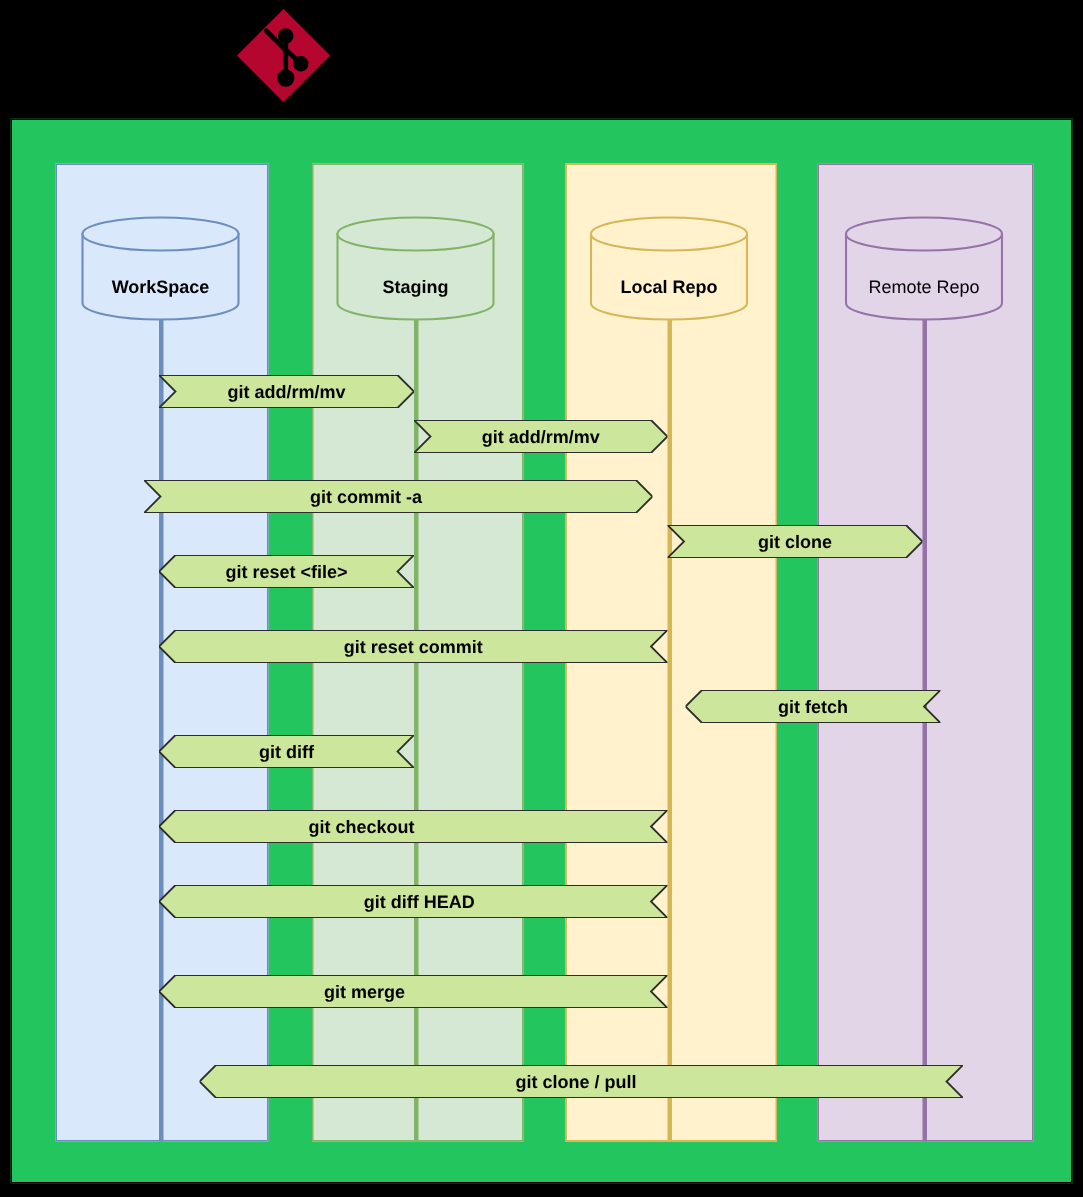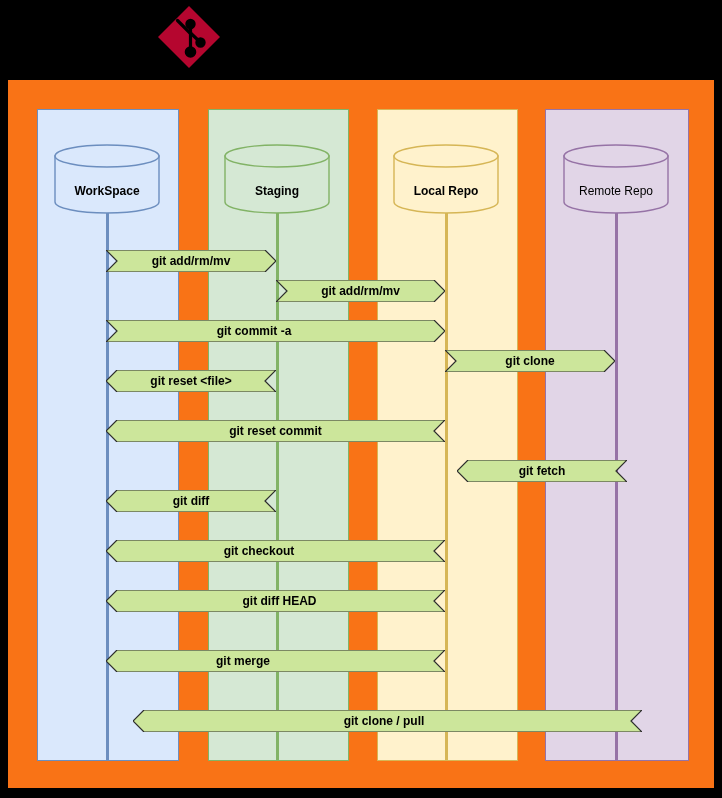--- a/index.html
+++ b/index.html
@@ -37,21 +37,21 @@
     height: 68px;
   }
 
   
   #canvas {
     position: absolute;
     left: 7px;
     top: 79px;
     width: 708px;
     height: 710px;
-    background: #f97316;
+    background: #22c55e;
     border: 1px solid #000000;
     box-sizing: border-box;
   }
 
   
   .lane {
     position: absolute;
     top: 29px;
     height: 652px;
     box-sizing: border-box;
@@ -181,21 +181,21 @@
             <polygon points="0,0 159,0 170,11 159,22 0,22 11,11" fill="#cce69b" stroke="#2d2d2d" stroke-width="1.2" stroke-linejoin="miter"></polygon>
           </svg>
           <div class="arrow-label">git add/rm/mv</div>
         </div>
         <div class="arrow" style="left: 268px; top: 200px; width: 169px;">
           <svg width="169" height="22" viewBox="0 0 169 22">
             <polygon points="0,0 158,0 169,11 158,22 0,22 11,11" fill="#cce69b" stroke="#2d2d2d" stroke-width="1.2" stroke-linejoin="miter"></polygon>
           </svg>
           <div class="arrow-label">git add/rm/mv</div>
         </div>
-        <div class="arrow" style="left: 98px; top: 240px; width: 296px;">
+        <div class="arrow" style="left: 88px; top: 240px; width: 296px;">
           <svg width="339" height="22" viewBox="0 0 339 22">
             <polygon points="0,0 328,0 339,11 328,22 0,22 11,11" fill="#cce69b" stroke="#2d2d2d" stroke-width="1.2" stroke-linejoin="miter"></polygon>
           </svg>
           <div class="arrow-label">git commit -a</div>
         </div>
         <div class="arrow" style="left: 437px; top: 270px; width: 170px;">
           <svg width="170" height="22" viewBox="0 0 170 22">
             <polygon points="0,0 159,0 170,11 159,22 0,22 11,11" fill="#cce69b" stroke="#2d2d2d" stroke-width="1.2" stroke-linejoin="miter"></polygon>
           </svg>
           <div class="arrow-label">git clone</div>
@@ -217,21 +217,21 @@
             <polygon points="11,0 170,0 159,11 170,22 11,22 0,11" fill="#cce69b" stroke="#2d2d2d" stroke-width="1.2" stroke-linejoin="miter"></polygon>
           </svg>
           <div class="arrow-label">git fetch</div>
         </div>
         <div class="arrow" style="left: 98px; top: 410px; width: 170px;">
           <svg width="170" height="22" viewBox="0 0 170 22">
             <polygon points="11,0 170,0 159,11 170,22 11,22 0,11" fill="#cce69b" stroke="#2d2d2d" stroke-width="1.2" stroke-linejoin="miter"></polygon>
           </svg>
           <div class="arrow-label">git diff</div>
         </div>
-        <div class="arrow" style="left: 98px; top: 460px; width: 270px; padding-left: 36px;">
+        <div class="arrow" style="left: 98px; top: 460px; width: 270px;">
           <svg width="339" height="22" viewBox="0 0 339 22">
             <polygon points="11,0 339,0 328,11 339,22 11,22 0,11" fill="#cce69b" stroke="#2d2d2d" stroke-width="1.2" stroke-linejoin="miter"></polygon>
           </svg>
           <div class="arrow-label">git checkout</div>
         </div>
         <div class="arrow" style="left: 98px; top: 510px; width: 347px;">
           <svg width="339" height="22" viewBox="0 0 339 22">
             <polygon points="11,0 339,0 328,11 339,22 11,22 0,11" fill="#cce69b" stroke="#2d2d2d" stroke-width="1.2" stroke-linejoin="miter"></polygon>
           </svg>
           <div class="arrow-label">git diff HEAD</div>

